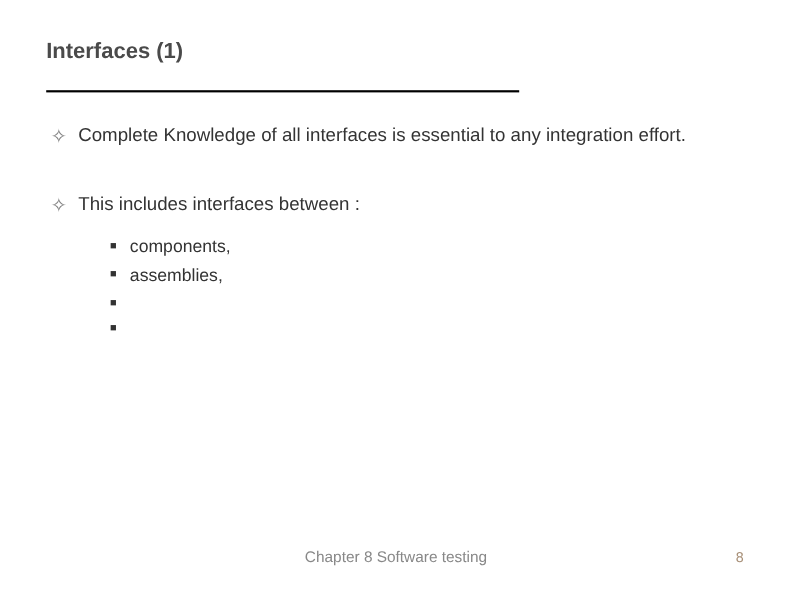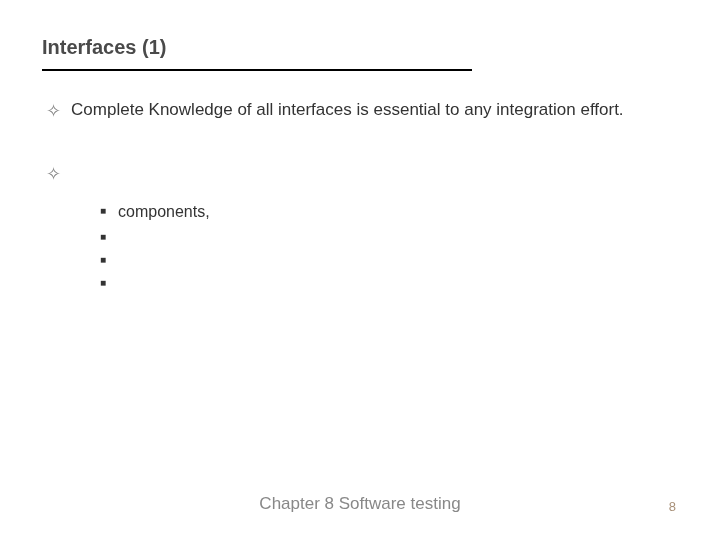--- a/index.html
+++ b/index.html
@@ -18,21 +18,21 @@
     .slide {
       width: 100%;
       height: 100%;
       padding: 36px 42px 0 42px;
       position: relative;
     }
     .title {
       font-size: 20px;
       font-weight: bold;
       color: #4a4a4a;
-      margin-bottom: 10px;
+      margin-bottom: 23px;
     }
     .title-underline {
       border-bottom: 2.5px solid #000000;
       width: 430px;
       margin-bottom: 28px;
     }
     .bullet-main {
       display: flex;
       align-items: flex-start;
       margin-bottom: 38px;
@@ -74,21 +74,21 @@
     .footer {
       position: absolute;
       bottom: 26px;
       left: 0;
       width: 100%;
       display: flex;
       justify-content: center;
       align-items: center;
     }
     .footer-text {
-      font-size: 17px;
+      font-size: 14px;
       color: #888888;
     }
     .page-number {
       position: absolute;
       bottom: 26px;
       right: 44px;
       font-size: 13px;
       color: #a89078;
     }
   </style>
@@ -99,29 +99,31 @@
   <div class="title">Interfaces (1)</div>
   <div class="title-underline"></div>
 
   <div class="bullet-main">
     <span class="diamond">✧</span>
     <span class="text">Complete Knowledge of all interfaces is essential to any integration effort.</span>
   </div>
 
   <div class="bullet-main">
     <span class="diamond">✧</span>
+    <span class="text">This includes interfaces between :</span>
   </div>
 
   <div class="sub-list">
     <div class="sub-item">
       <span class="square">■</span>
       <span class="text">components,</span>
     </div>
     <div class="sub-item">
       <span class="square">■</span>
+      <span class="text">assemblies,</span>
     </div>
     <div class="sub-item">
       <span class="square">■</span>
     </div>
     <div class="sub-item">
       <span class="square">■</span>
     </div>
   </div>
 
   <div class="footer">

